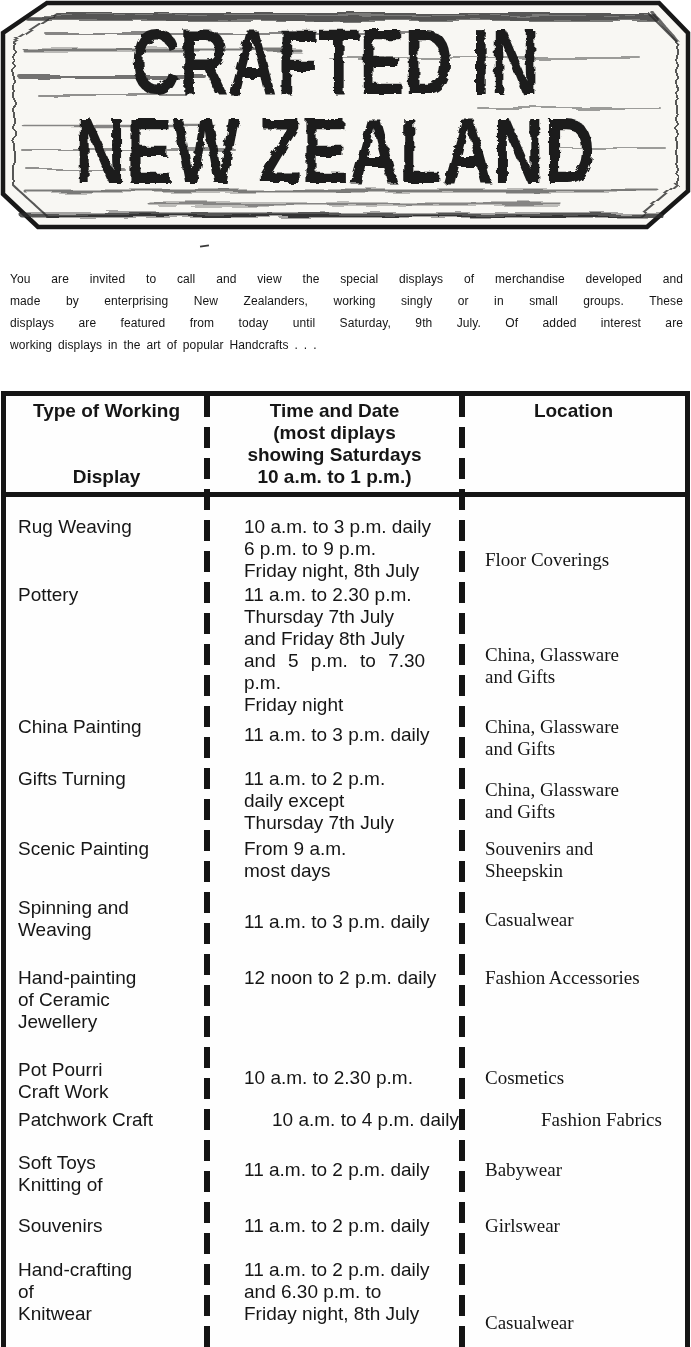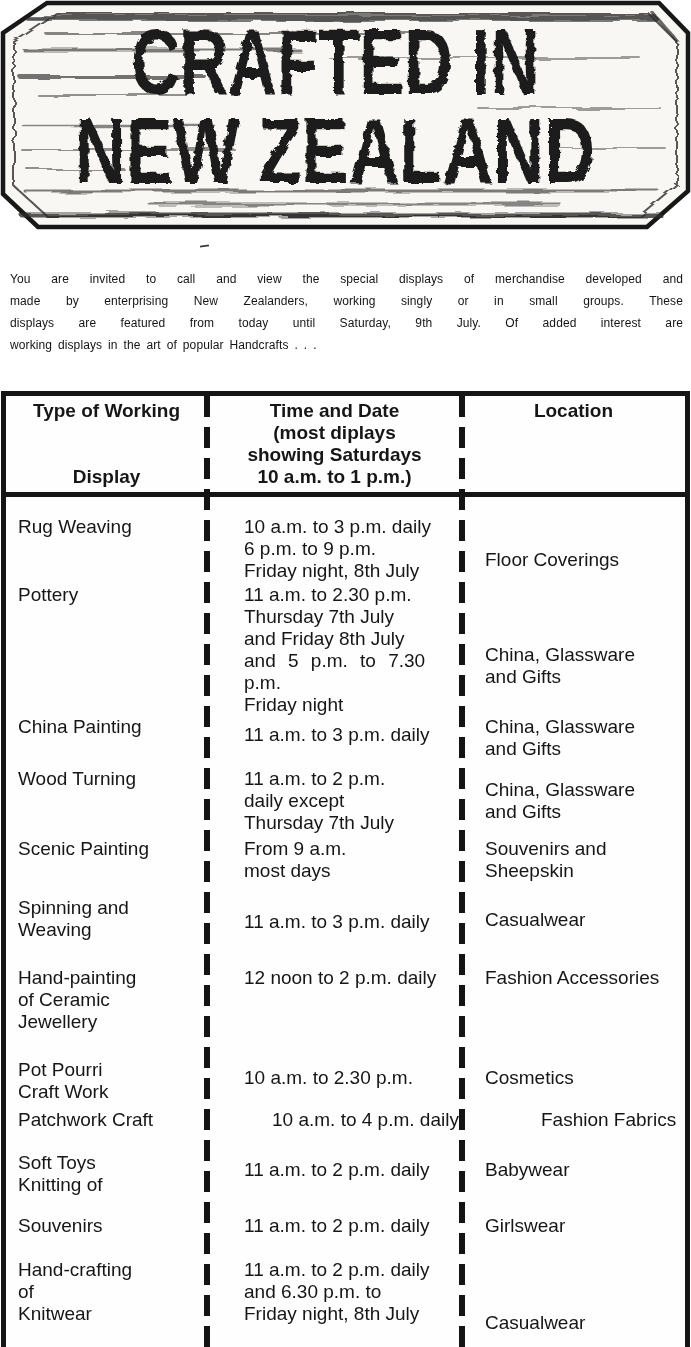--- a/index.html
+++ b/index.html
@@ -50,21 +50,21 @@
   .thead .hline{white-space:nowrap;}
 
   .tbody{position:relative;}
   .trow{
     display:grid;grid-template-columns:201px 255px 1fr;
     box-sizing:border-box;
   }
   .cell{box-sizing:border-box;}
   .cell-type{padding-left:12px;}
   .cell-time{padding-left:37px;}
-  .cell-loc{padding-left:23px;}
+  .cell-loc{padding-left:23px;font-family:Liberation Serif, serif;}
   .line{white-space:nowrap;}
 
   
   .trow:nth-child(1){min-height:87px;padding-top:19px;}
   .trow:nth-child(2){min-height:132px;}
   .trow:nth-child(3){min-height:52px;}
   .trow:nth-child(4){min-height:70px;}
   .trow:nth-child(5){min-height:59px;}
   .trow:nth-child(6){min-height:70px;}
   .trow:nth-child(7){min-height:92px;}
@@ -206,21 +206,21 @@
         <div class="cell cell-time">
           <div class="line">11 a.m. to 3 p.m. daily</div>
         </div>
         <div class="cell cell-loc">
           <div class="line">China, Glassware</div>
           <div class="line">and Gifts</div>
         </div>
       </div>
       <div class="trow">
         <div class="cell cell-type">
-          <div class="line">Wood Turning</div>
+          <div class="line">Gifts Turning</div>
         </div>
         <div class="cell cell-time">
           <div class="line">11 a.m. to 2 p.m.</div>
           <div class="line">daily except</div>
           <div class="line">Thursday 7th July</div>
         </div>
         <div class="cell cell-loc">
           <div class="line">China, Glassware</div>
           <div class="line">and Gifts</div>
         </div>

